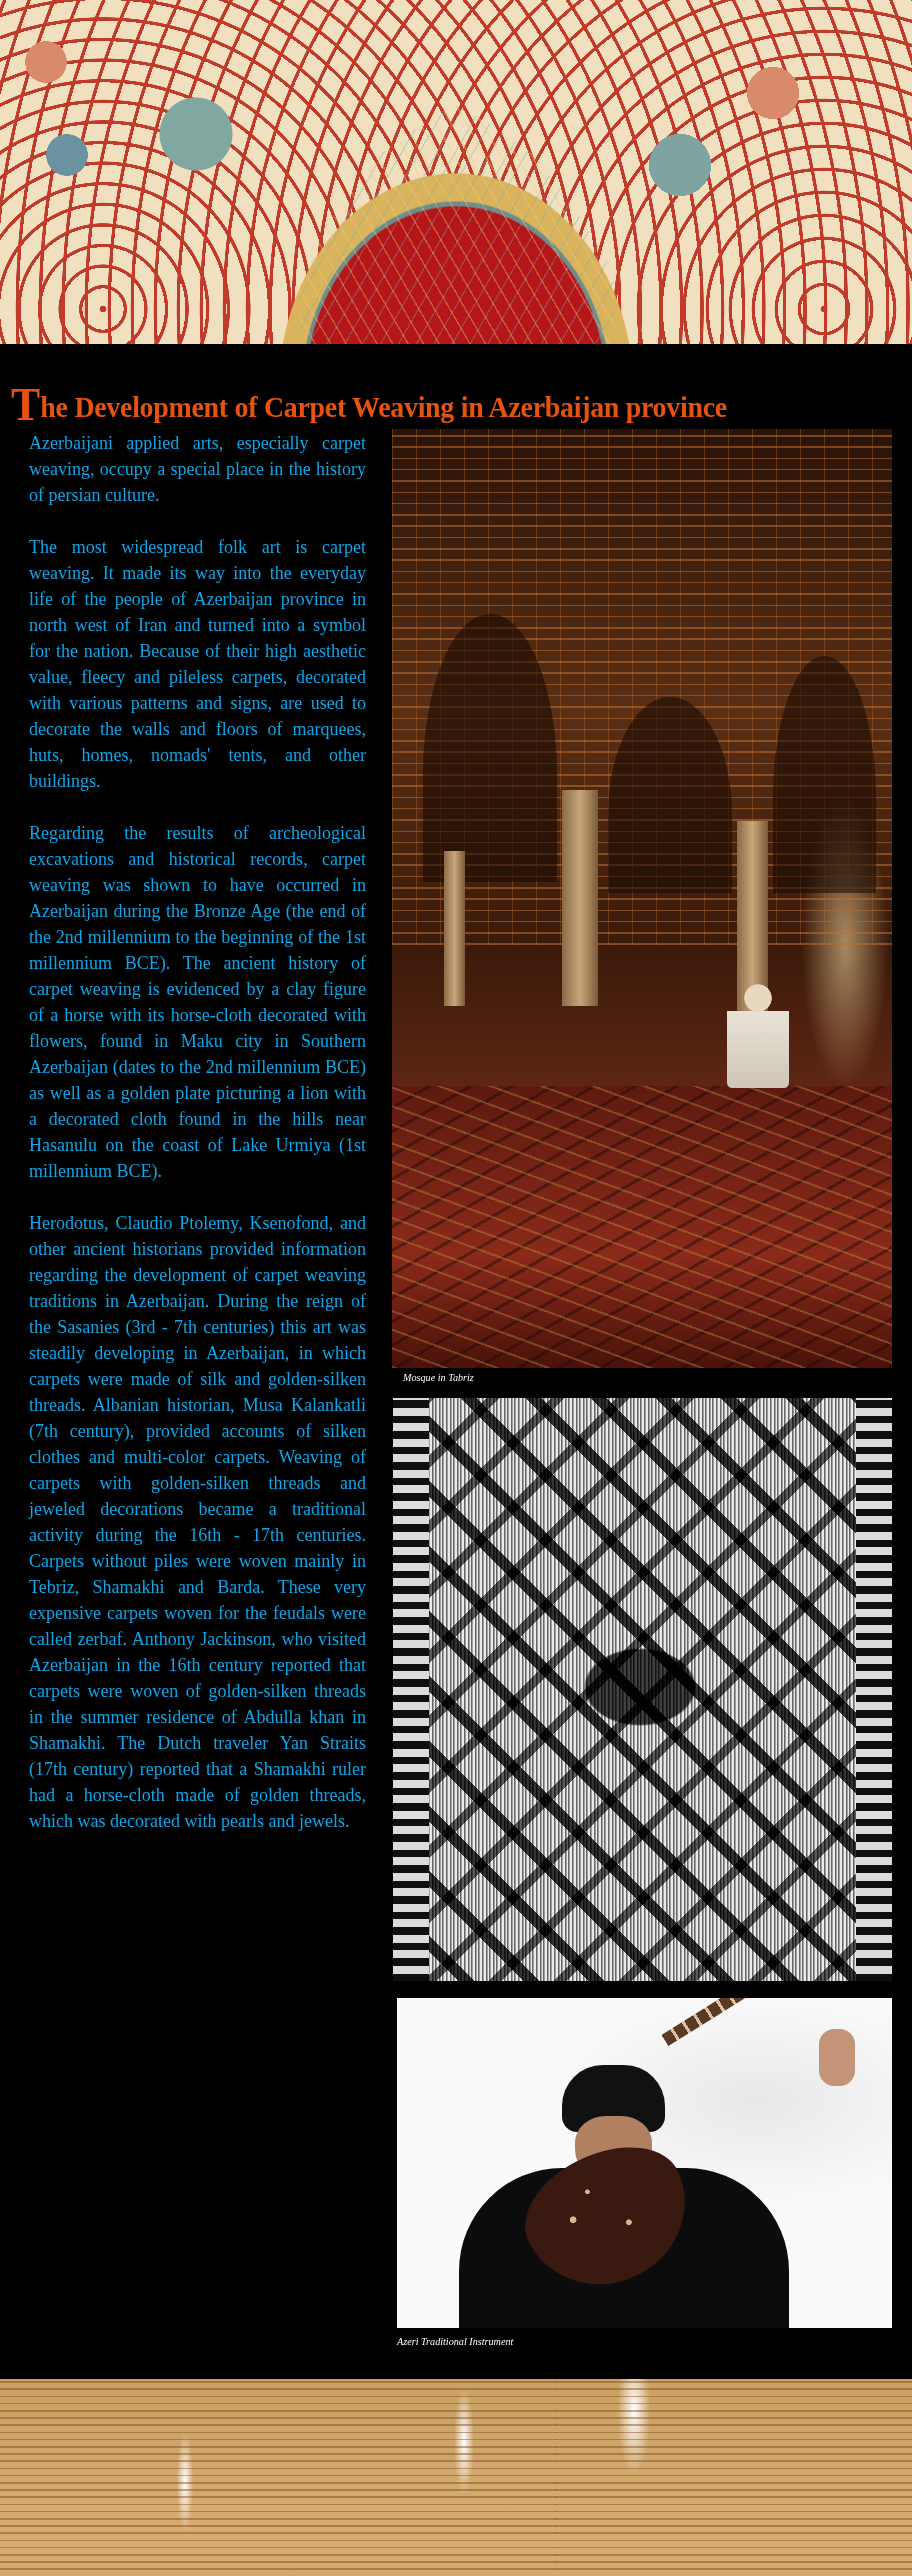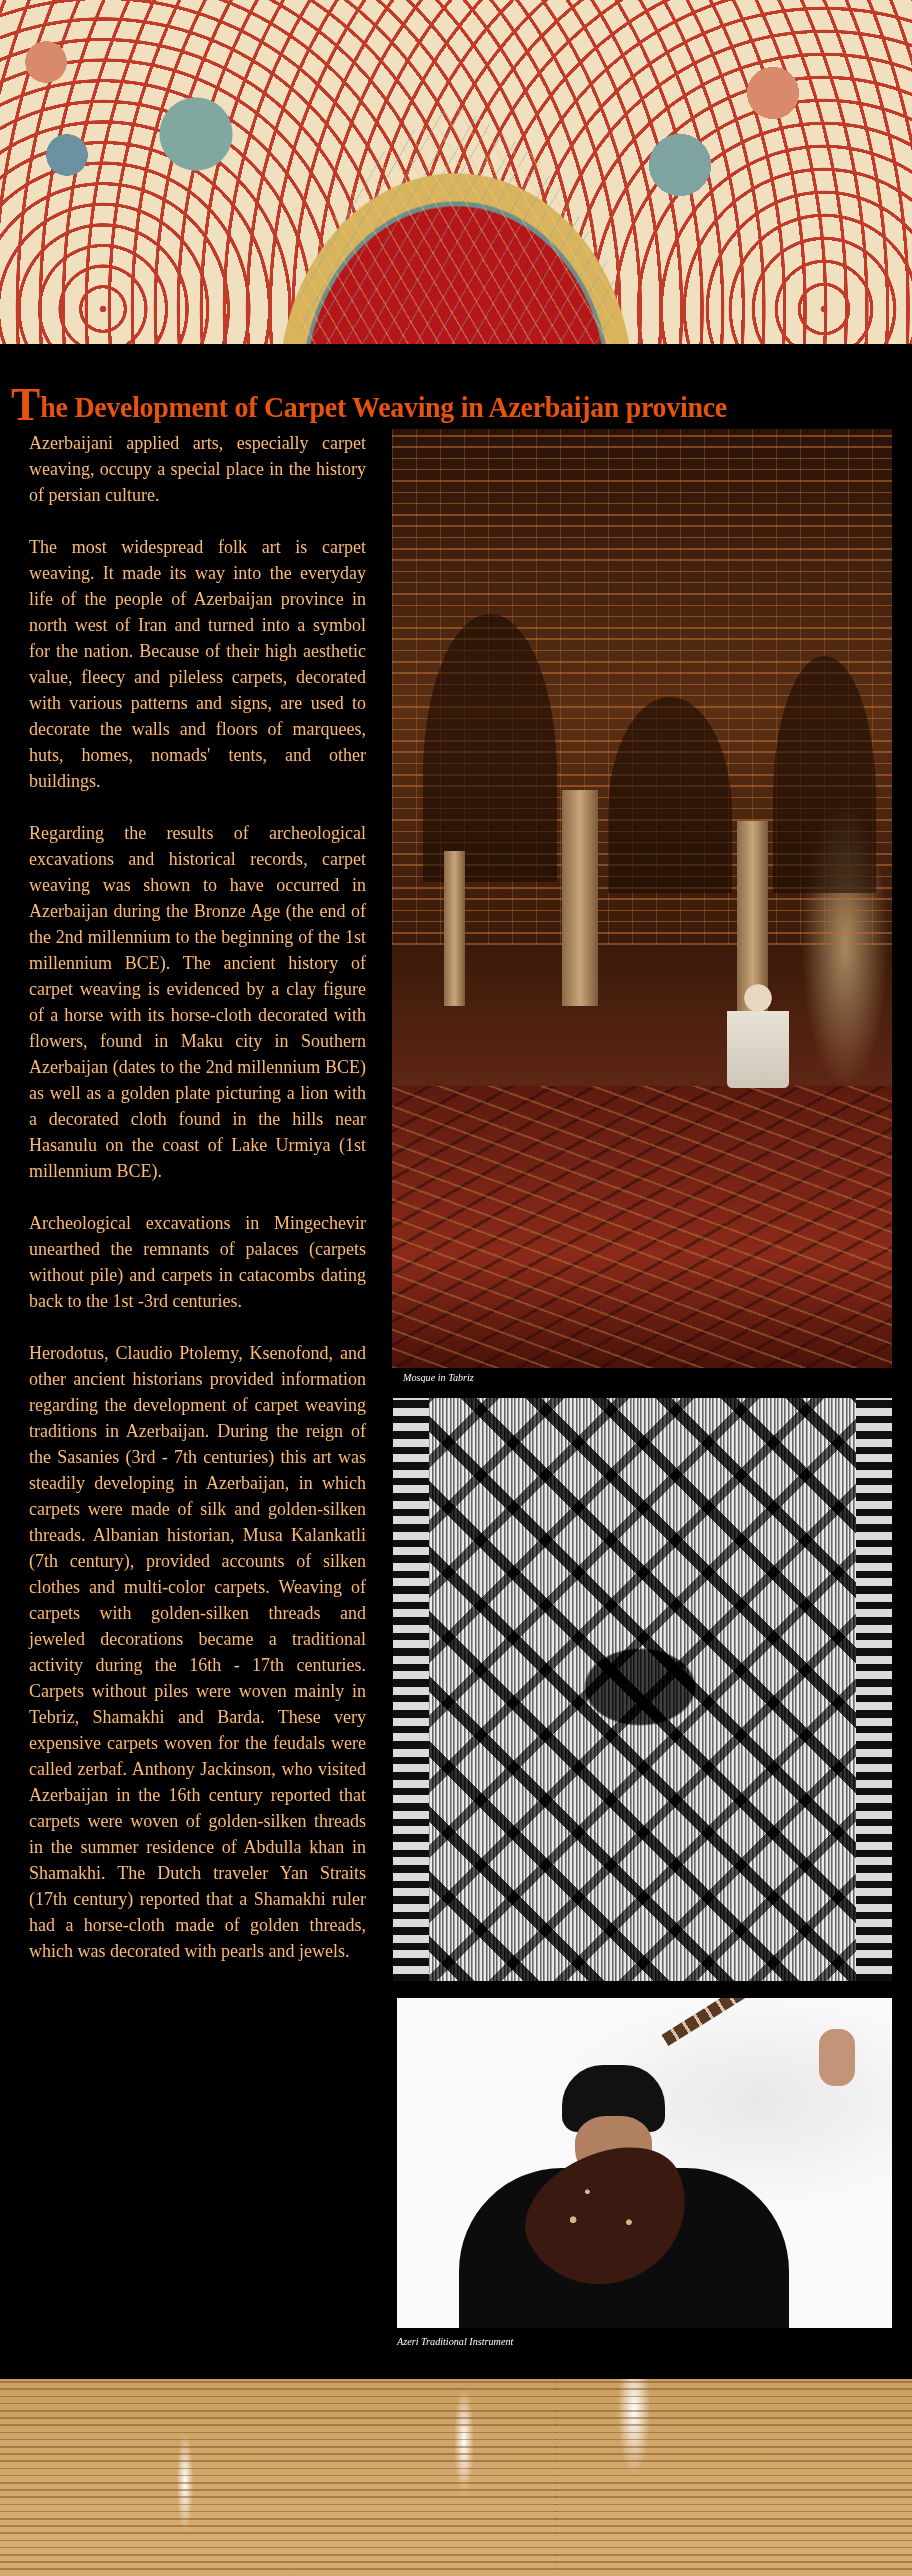--- a/index.html
+++ b/index.html
@@ -25,21 +25,21 @@
 
   
   .title { position: absolute; left: 11.3px; top: 361px; width: 896px; white-space: nowrap;
     font-family: "Liberation Serif", "DejaVu Serif", serif; font-size: 30px; line-height: 46px;
     color: #e8520f; letter-spacing: -0.3px; transform: scaleX(0.93); transform-origin: left center; }
   .title .cap { font-size: 47px; vertical-align: -3.1px; margin-right: 0.5px; }
 
   
   .article { position: absolute; left: 29px; top: 430px; width: 337px; }
   .article p { margin: 0 0 26px 0; font-family: "Liberation Serif", "DejaVu Serif", serif;
-    font-size: 18px; line-height: 26px; text-align: justify; hyphens: auto; color: #fdba74; }
+    font-size: 18px; line-height: 26px; text-align: justify; hyphens: auto; color: #0ea5e9; }
 
   
   .photo { position: absolute; overflow: hidden; }
   .photo-mosque { left: 392px; top: 429px; width: 500px; height: 939px;
     background:
       radial-gradient(ellipse 82px 31px at 232px 685px, rgba(255,240,200,.55), transparent 70%),
       radial-gradient(ellipse 62px 206px at 453px 515px, rgba(255,230,170,.55), transparent 70%),
       radial-gradient(ellipse 258px 155px at 247px 773px, #7b1f14, transparent 80%),
       linear-gradient(180deg, #2b1308 0%, #5a2f14 30%, #3a1a0a 55%, #6a2a18 75%, #4a150c 100%); }
   .photo-mosque .bricks { position: absolute; inset: 0 0 45% 0;
@@ -106,21 +106,20 @@
 <div class="banner">
   <div class="medallion-detail"></div>
 </div>
 
 <h1 class="title"><span class="cap">T</span><span>he Development of Carpet Weaving in Azerbaijan province</span></h1>
 
 <div class="article">
   <p lang="en">Azerbaijani applied arts, especially carpet weaving, occupy a special place in the history of persian culture.</p>
   <p lang="en">The most widespread folk art is carpet weaving. It made its way into the everyday life of the people of Azerbaijan province in north west of Iran and turned into a symbol for the nation. Because of their high aesthetic value, fleecy and pileless carpets, decorated with various patterns and signs, are used to decorate the walls and floors of marquees, huts, homes, nomads' tents, and other buildings.</p>
   <p lang="en">Regarding the results of archeological excavations and historical records, carpet weaving was shown to have occurred in Azerbaijan during the Bronze Age (the end of the 2nd millennium to the beginning of the 1st millennium BCE). The ancient history of carpet weaving is evidenced by a clay figure of a horse with its horse-cloth decorated with flowers, found in Maku city in Southern Azerbaijan (dates to the 2nd millennium BCE) as well as a golden plate picturing a lion with a decorated cloth found in the hills near Hasanulu on the coast of Lake Urmiya (1st millennium BCE).</p>
-  <p lang="en">Archeological excavations in Mingechevir unearthed the remnants of palaces (carpets without pile) and carpets in catacombs dating back to the 1st -3rd centuries.</p>
   <p lang="en">Herodotus, Claudio Ptolemy, Ksenofond, and other ancient historians provided information regarding the development of carpet weaving traditions in Azerbaijan. During the reign of the Sasanies (3rd - 7th centuries) this art was steadily developing in Azerbaijan, in which carpets were made of silk and golden-silken threads. Albanian historian, Musa Kalankatli (7th century), provided accounts of silken clothes and multi-color carpets. Weaving of carpets with golden-silken threads and jeweled decorations became a traditional activity during the 16th - 17th centuries. Carpets without piles were woven mainly in Tebriz, Shamakhi and Barda. These very expensive carpets woven for the feudals were called zerbaf. Anthony Jackinson, who visited Azerbaijan in the 16th century reported that carpets were woven of golden-silken threads in the summer residence of Abdulla khan in Shamakhi. The Dutch traveler Yan Straits (17th century) reported that a Shamakhi ruler had a horse-cloth made of golden threads, which was decorated with pearls and jewels.</p>
 </div>
 
 <div class="photo photo-mosque">
   <div class="bricks"></div>
   <div class="arch" style="left:31px;top:185px;width:134px;height:268px;"></div>
   <div class="arch" style="left:216px;top:268px;width:124px;height:196px;"></div>
   <div class="arch" style="left:381px;top:227px;width:103px;height:237px;"></div>
   <div class="pillar" style="left:170px;top:361px;width:36px;height:216px;"></div>
   <div class="pillar" style="left:345px;top:392px;width:31px;height:196px;"></div>

